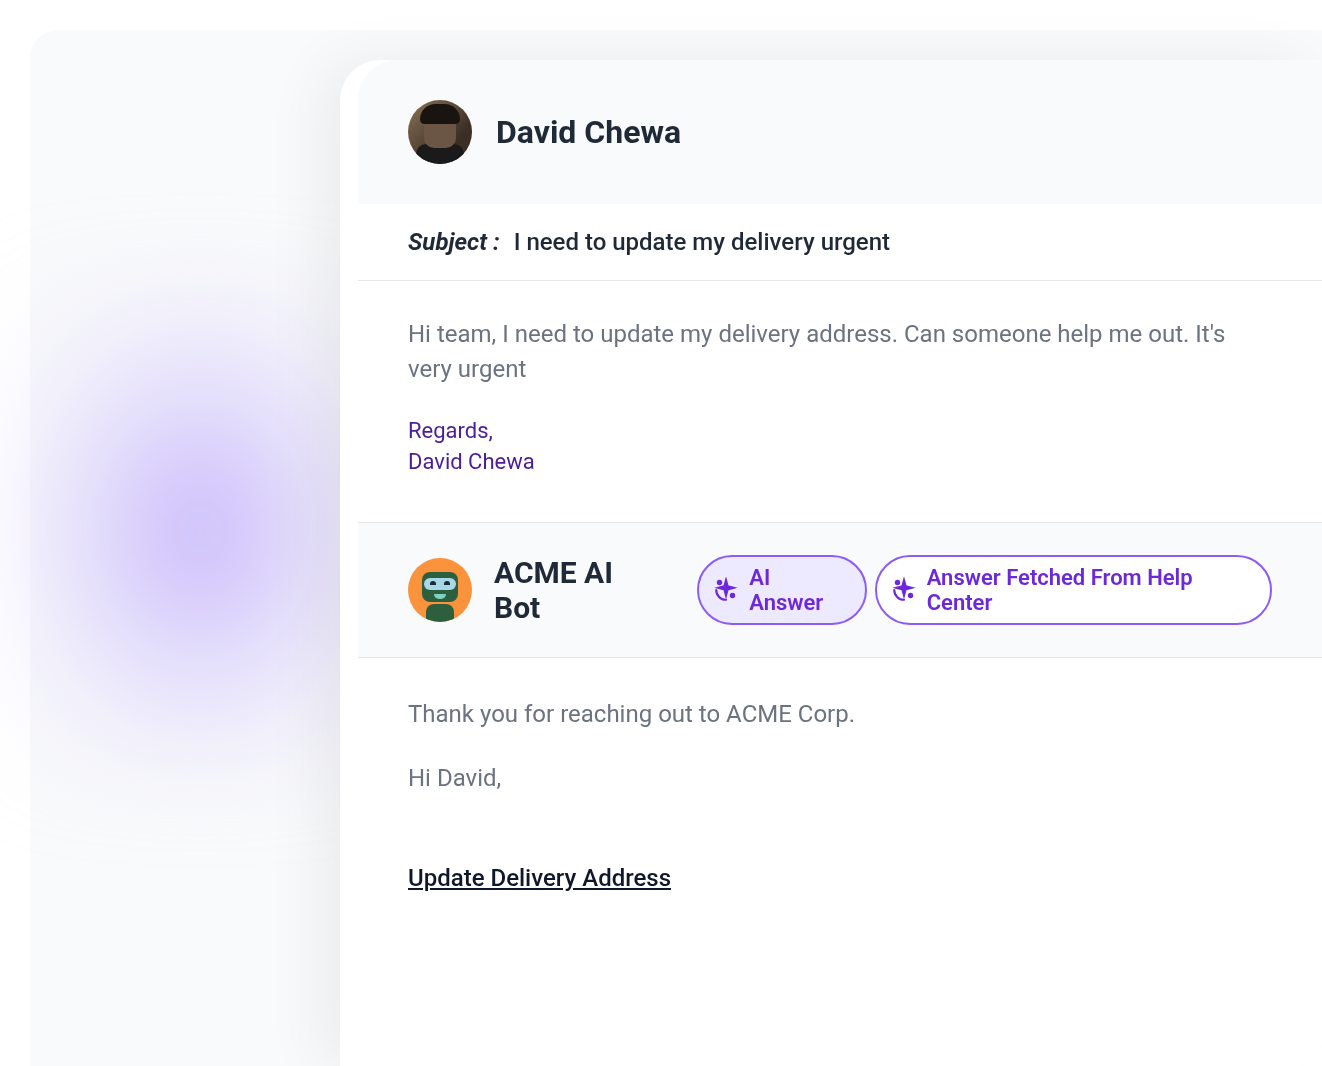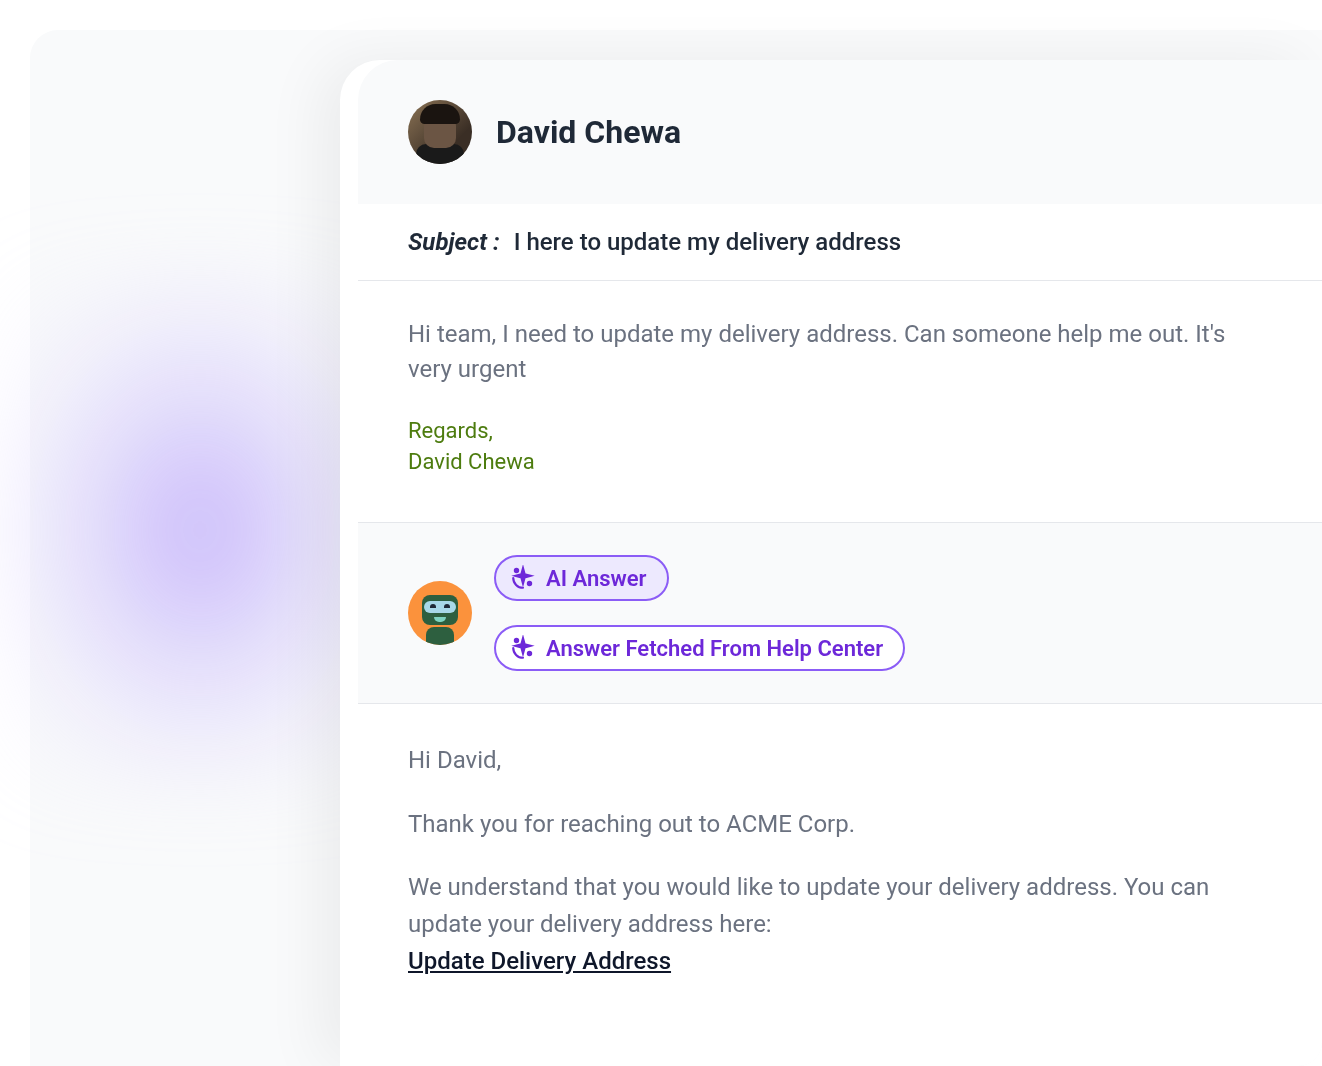--- a/index.html
+++ b/index.html
@@ -137,21 +137,21 @@
     .message-body {
       padding: 36px 50px 44px 50px;
       font-size: 24px;
       line-height: 1.45;
       color: #6b7280;
     }
     
     .signature {
       margin-top: 28px;
       font-size: 22px;
-      color: #4d7c0f;
+      color: #4c1d95;
     }
     
     .bot-header {
       background: #f9fafb;
       padding: 32px 50px;
       display: flex;
       align-items: center;
       gap: 22px;
       border-top: 1px solid #e5e7eb;
       border-bottom: 1px solid #e5e7eb;
@@ -220,22 +220,22 @@
     
     .bot-name {
       font-size: 30px;
       font-weight: 700;
       color: #1f2937;
       margin-right: 14px;
     }
     
     .badges {
       display: flex;
-      flex-direction: column;
-      gap: 24px;
+      flex-direction: row;
+      gap: 8px;
     }
     
     .badge {
       display: inline-flex;
       align-items: center;
       gap: 10px;
       padding: 8px 20px 8px 14px;
       border: 2px solid #8b5cf6;
       border-radius: 999px;
       font-size: 22px;
@@ -295,40 +295,41 @@
       <div class="avatar">
         <div class="avatar-body"></div>
         <div class="avatar-face"></div>
         <div class="avatar-hair"></div>
       </div>
       <div class="sender-name">David Chewa</div>
     </div>
 
     <div class="subject-bar">
       <span class="subject-label">Subject :</span>
-      <span class="subject-text">I here to update my delivery address</span>
+      <span class="subject-text">I need to update my delivery urgent</span>
     </div>
 
     <div class="message-body">
       <div>Hi team, I need to update my delivery address. Can someone help me out. It's very urgent</div>
       <div class="signature">
         <div>Regards,</div>
         <div>David Chewa</div>
       </div>
     </div>
 
     <div class="bot-header">
       <div class="bot-avatar">
         <div class="bot-body"></div>
         <div class="bot-head"></div>
         <div class="bot-visor"></div>
         <div class="bot-eye-l"></div>
         <div class="bot-eye-r"></div>
         <div class="bot-mouth"></div>
       </div>
+      <div class="bot-name">ACME AI Bot</div>
       <div class="badges">
         <div class="badge badge-primary">
           <svg class="sparkle-icon" viewBox="0 0 24 24" fill="none" stroke="#6d28d9" stroke-width="2">
             <path d="M12 3 L13.5 8.5 L19 10 L13.5 11.5 L12 17 L10.5 11.5 L5 10 L10.5 8.5 Z" fill="#6d28d9"></path>
             <circle cx="6" cy="5" r="1.5" fill="#6d28d9"></circle>
             <circle cx="18" cy="17" r="1.5" fill="#6d28d9"></circle>
             <path d="M3 12 A 9 9 0 0 0 12 21" stroke-linecap="round"></path>
           </svg>
           <span>AI Answer</span>
         </div>
@@ -338,22 +339,22 @@
             <circle cx="6" cy="5" r="1.5" fill="#6d28d9"></circle>
             <circle cx="18" cy="17" r="1.5" fill="#6d28d9"></circle>
             <path d="M3 12 A 9 9 0 0 0 12 21" stroke-linecap="round"></path>
           </svg>
           <span>Answer Fetched From Help Center</span>
         </div>
       </div>
     </div>
 
     <div class="bot-response">
+      <p>Thank you for reaching out to ACME Corp.</p>
       <p>Hi David,</p>
-      <p>Thank you for reaching out to ACME Corp.</p>
       <p>
-        <span>We understand that you would like to update your delivery address. You can update your delivery address here: </span><br>
+        <br>
         <a class="link">Update Delivery Address</a>
       </p>
     </div>
 
   </div>
 </div>
 
 </body></html>

